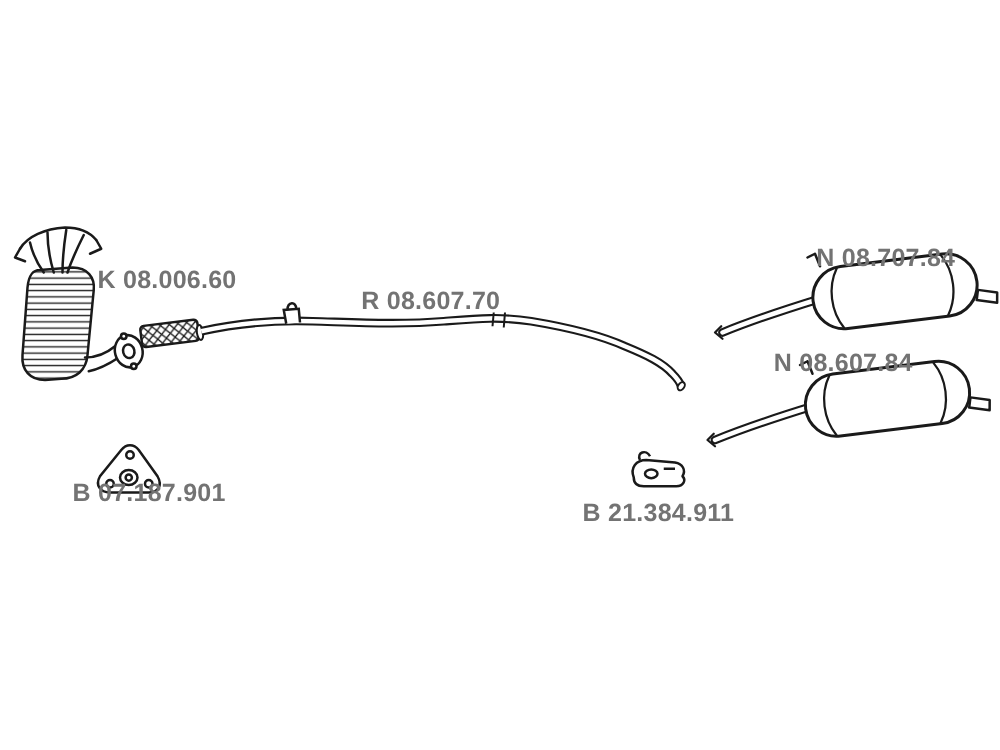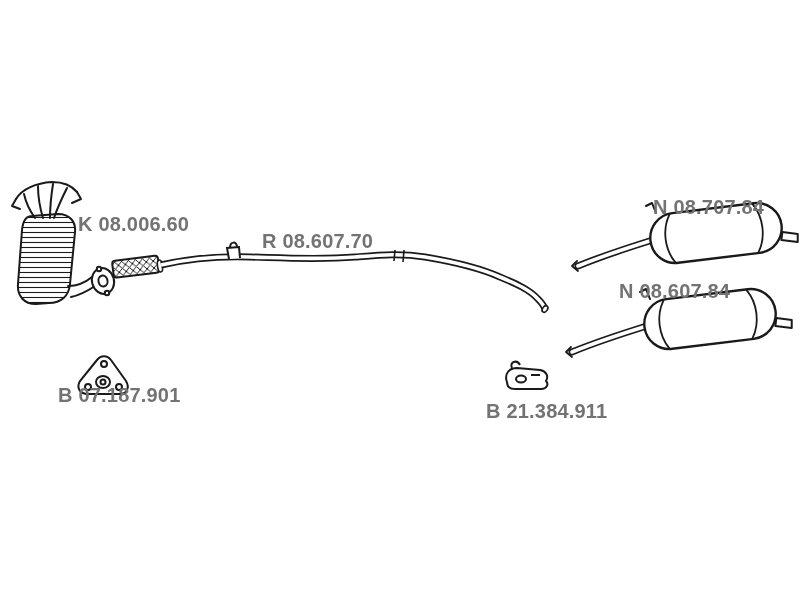--- a/index.html
+++ b/index.html
@@ -122,19 +122,19 @@
 
     <g fill="#ffffff" stroke="#1a1a1a" stroke-width="2" stroke-linejoin="round">
       <path d="M507,382 C504,374 509,368 517,368 L540,370 C546,371 549,376 546,381 C549,384 547,389 541,389 L515,389 C509,389 507,386 507,382 Z"></path>
       <path d="M512,368 C509,362 517,359 520,365" fill="none"></path>
       <ellipse cx="521" cy="379" rx="5" ry="3.5"></ellipse>
       <path d="M531,375 L540,375" fill="none"></path>
     </g>
   </svg>
 
   <div class="label" style="left:78px;  top:213px;">K 08.006.60</div>
-  <div class="label" style="left:262px; top:230px;">R 08.607.70</div>
+  <div class="label" style="left:289px; top:230px;">R 08.607.70</div>
   <div class="label" style="left:653px; top:196px;">N 08.707.84</div>
   <div class="label" style="left:619px; top:280px;">N 08.607.84</div>
   <div class="label" style="left:58px;  top:384px;">B 07.187.901</div>
-  <div class="label" style="left:486px; top:400px;">B 21.384.911</div>
+  <div class="label" style="left:466px; top:400px;">B 21.384.911</div>
 
 </div>
 
 </body></html>

